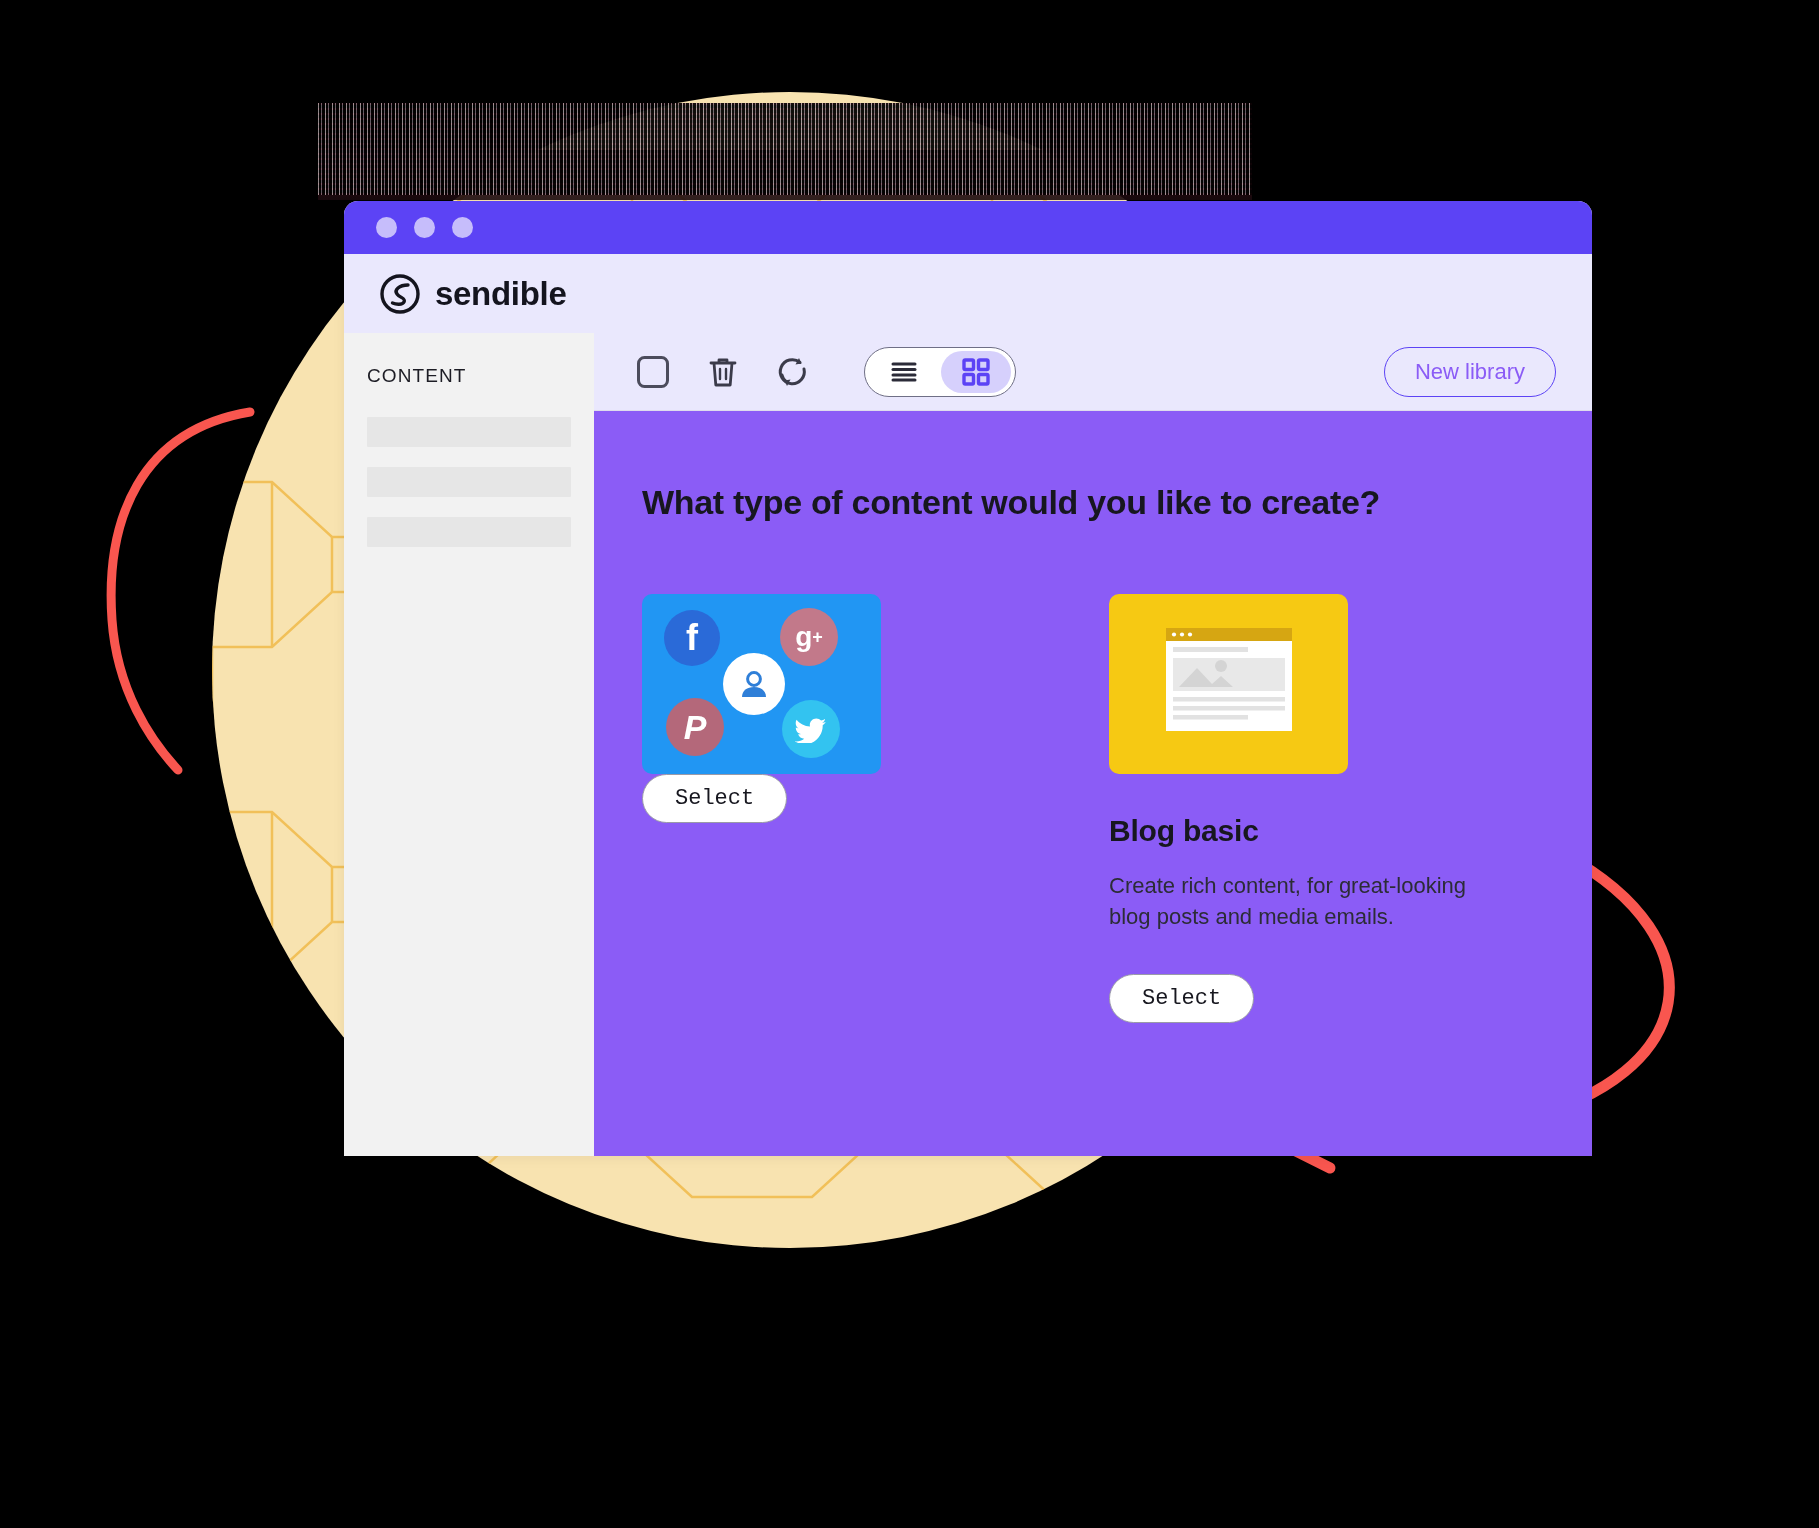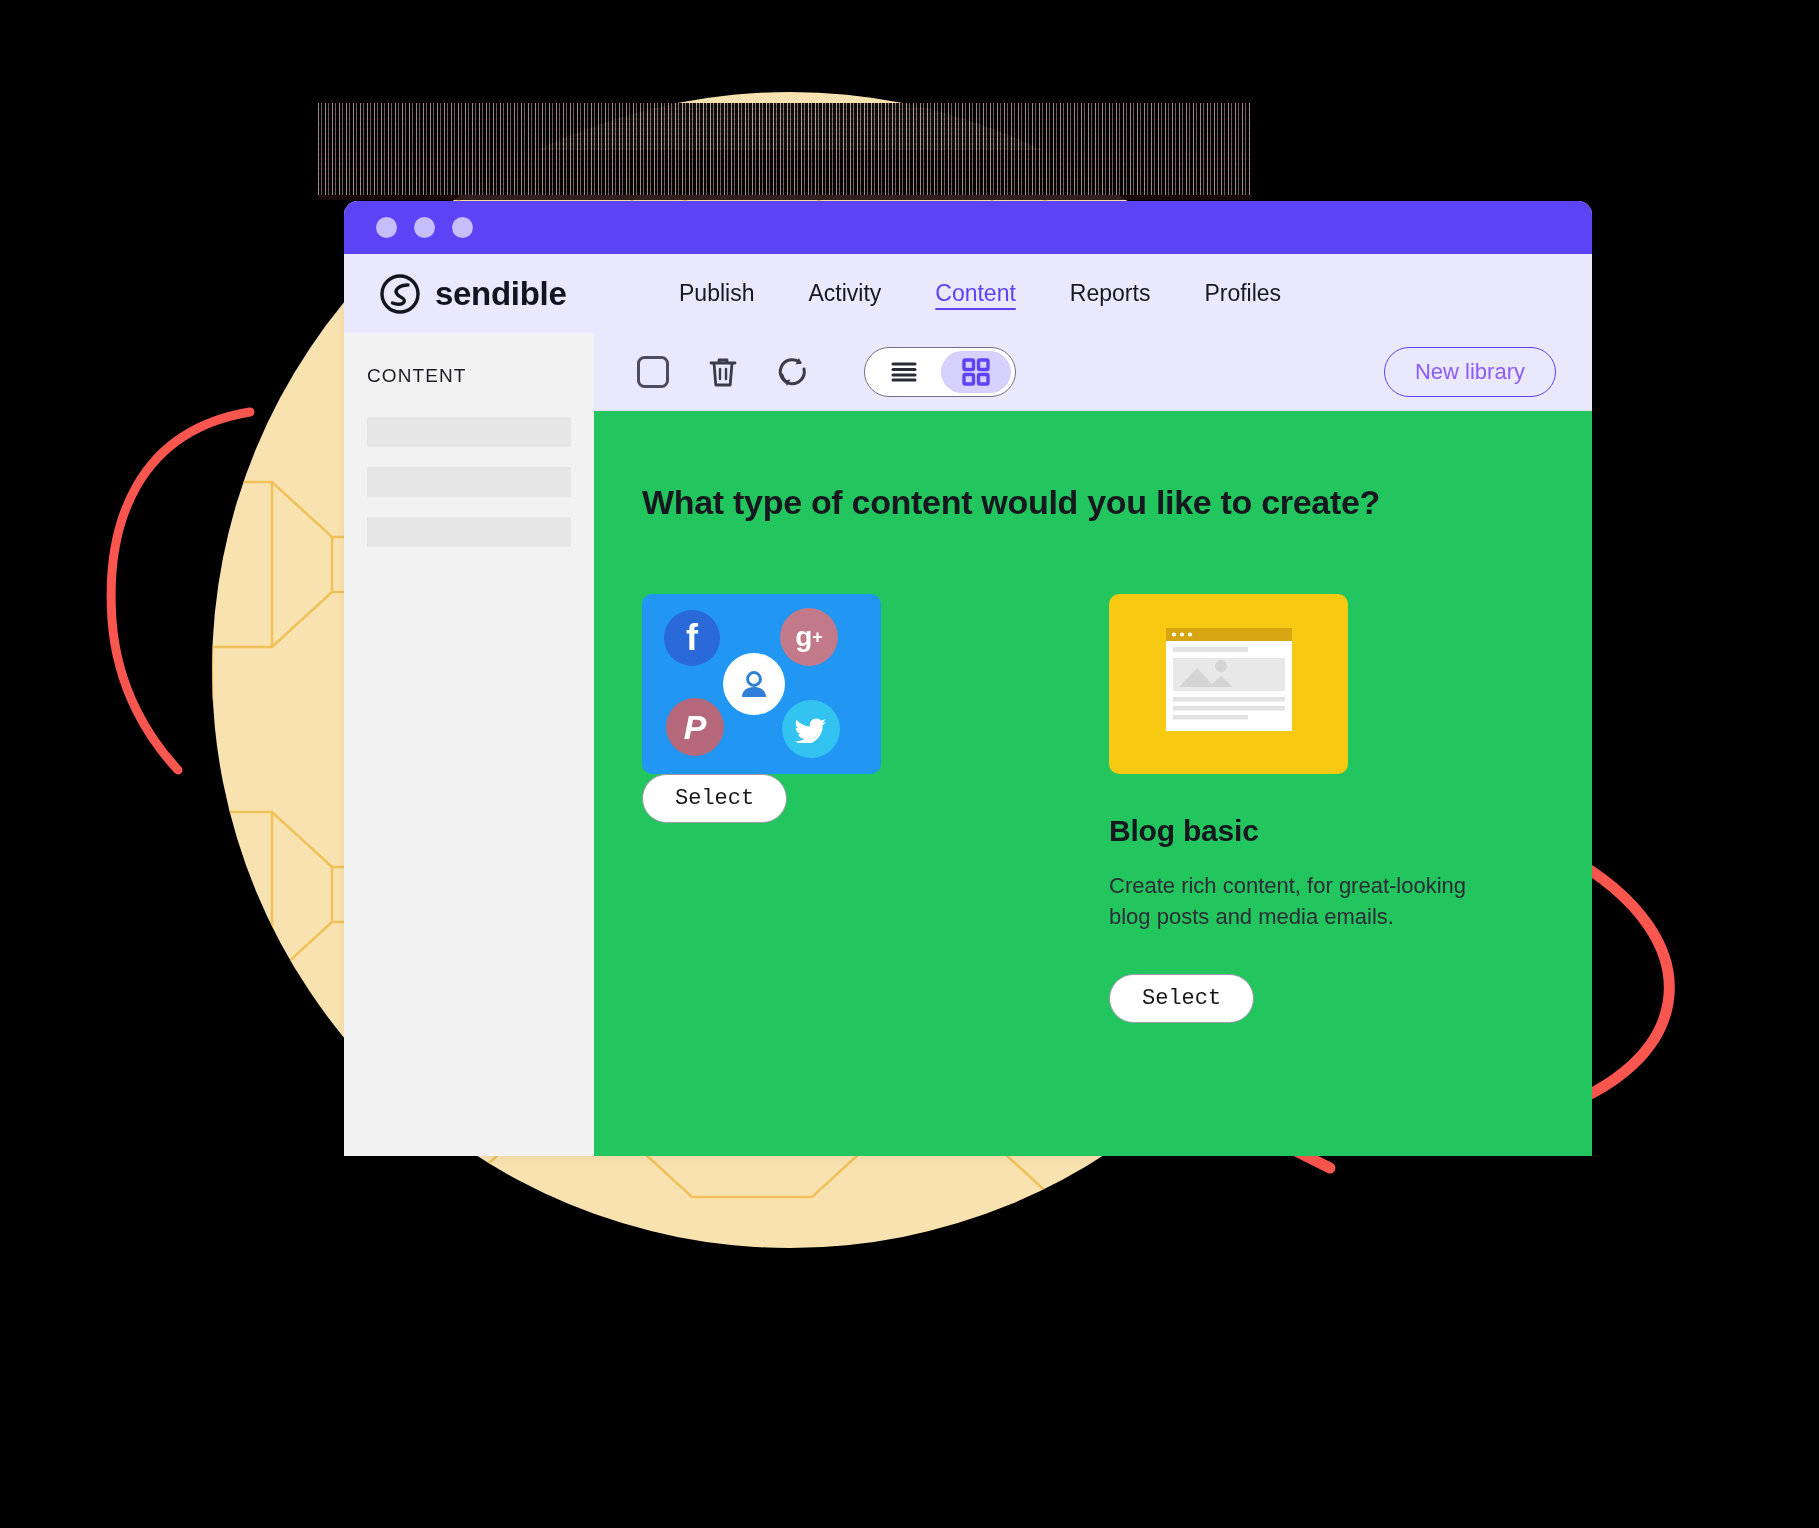--- a/index.html
+++ b/index.html
@@ -215,21 +215,21 @@
     font-size: 22px;
     padding: 11px 30px;
     background: transparent;
     cursor: pointer;
     font-family: inherit;
     white-space: nowrap;
   }
 
   .main-pane {
     flex: 1;
-    background: #22c55e;
+    background: #8b5cf6;
     padding: 72px 0 0 48px;
   }
   .main-heading {
     font-size: 34px;
     font-weight: 700;
     color: #17171f;
     letter-spacing: -.3px;
     margin-bottom: 72px;
   }
   .cards {
@@ -344,27 +344,20 @@
       <span class="dot"></span>
     </div>
 
     <div class="navbar">
       <div class="brand">
         <svg width="42" height="42" viewBox="0 0 42 42">
           <circle cx="21" cy="21" r="18" fill="none" stroke="#14141e" stroke-width="3.4"></circle>
           <path d="M29 12 C 20 12, 15 17, 18 21 C 21 25, 27 25, 25 29 C 23.5 32, 17 31.5, 13.5 30" fill="none" stroke="#14141e" stroke-width="3.4" stroke-linecap="round"></path>
         </svg>
         <span class="brand-name">sendible</span>
-      </div>
-      <div class="nav-links">
-        <span class="nav-link">Publish</span>
-        <span class="nav-link">Activity</span>
-        <span class="nav-link active">Content</span>
-        <span class="nav-link">Reports</span>
-        <span class="nav-link">Profiles</span>
       </div>
     </div>
 
     <div class="app-body">
 
       <aside class="sidebar">
         <div class="sidebar-title">CONTENT</div>
         <div class="skeleton-row"></div>
         <div class="skeleton-row"></div>
         <div class="skeleton-row"></div>

